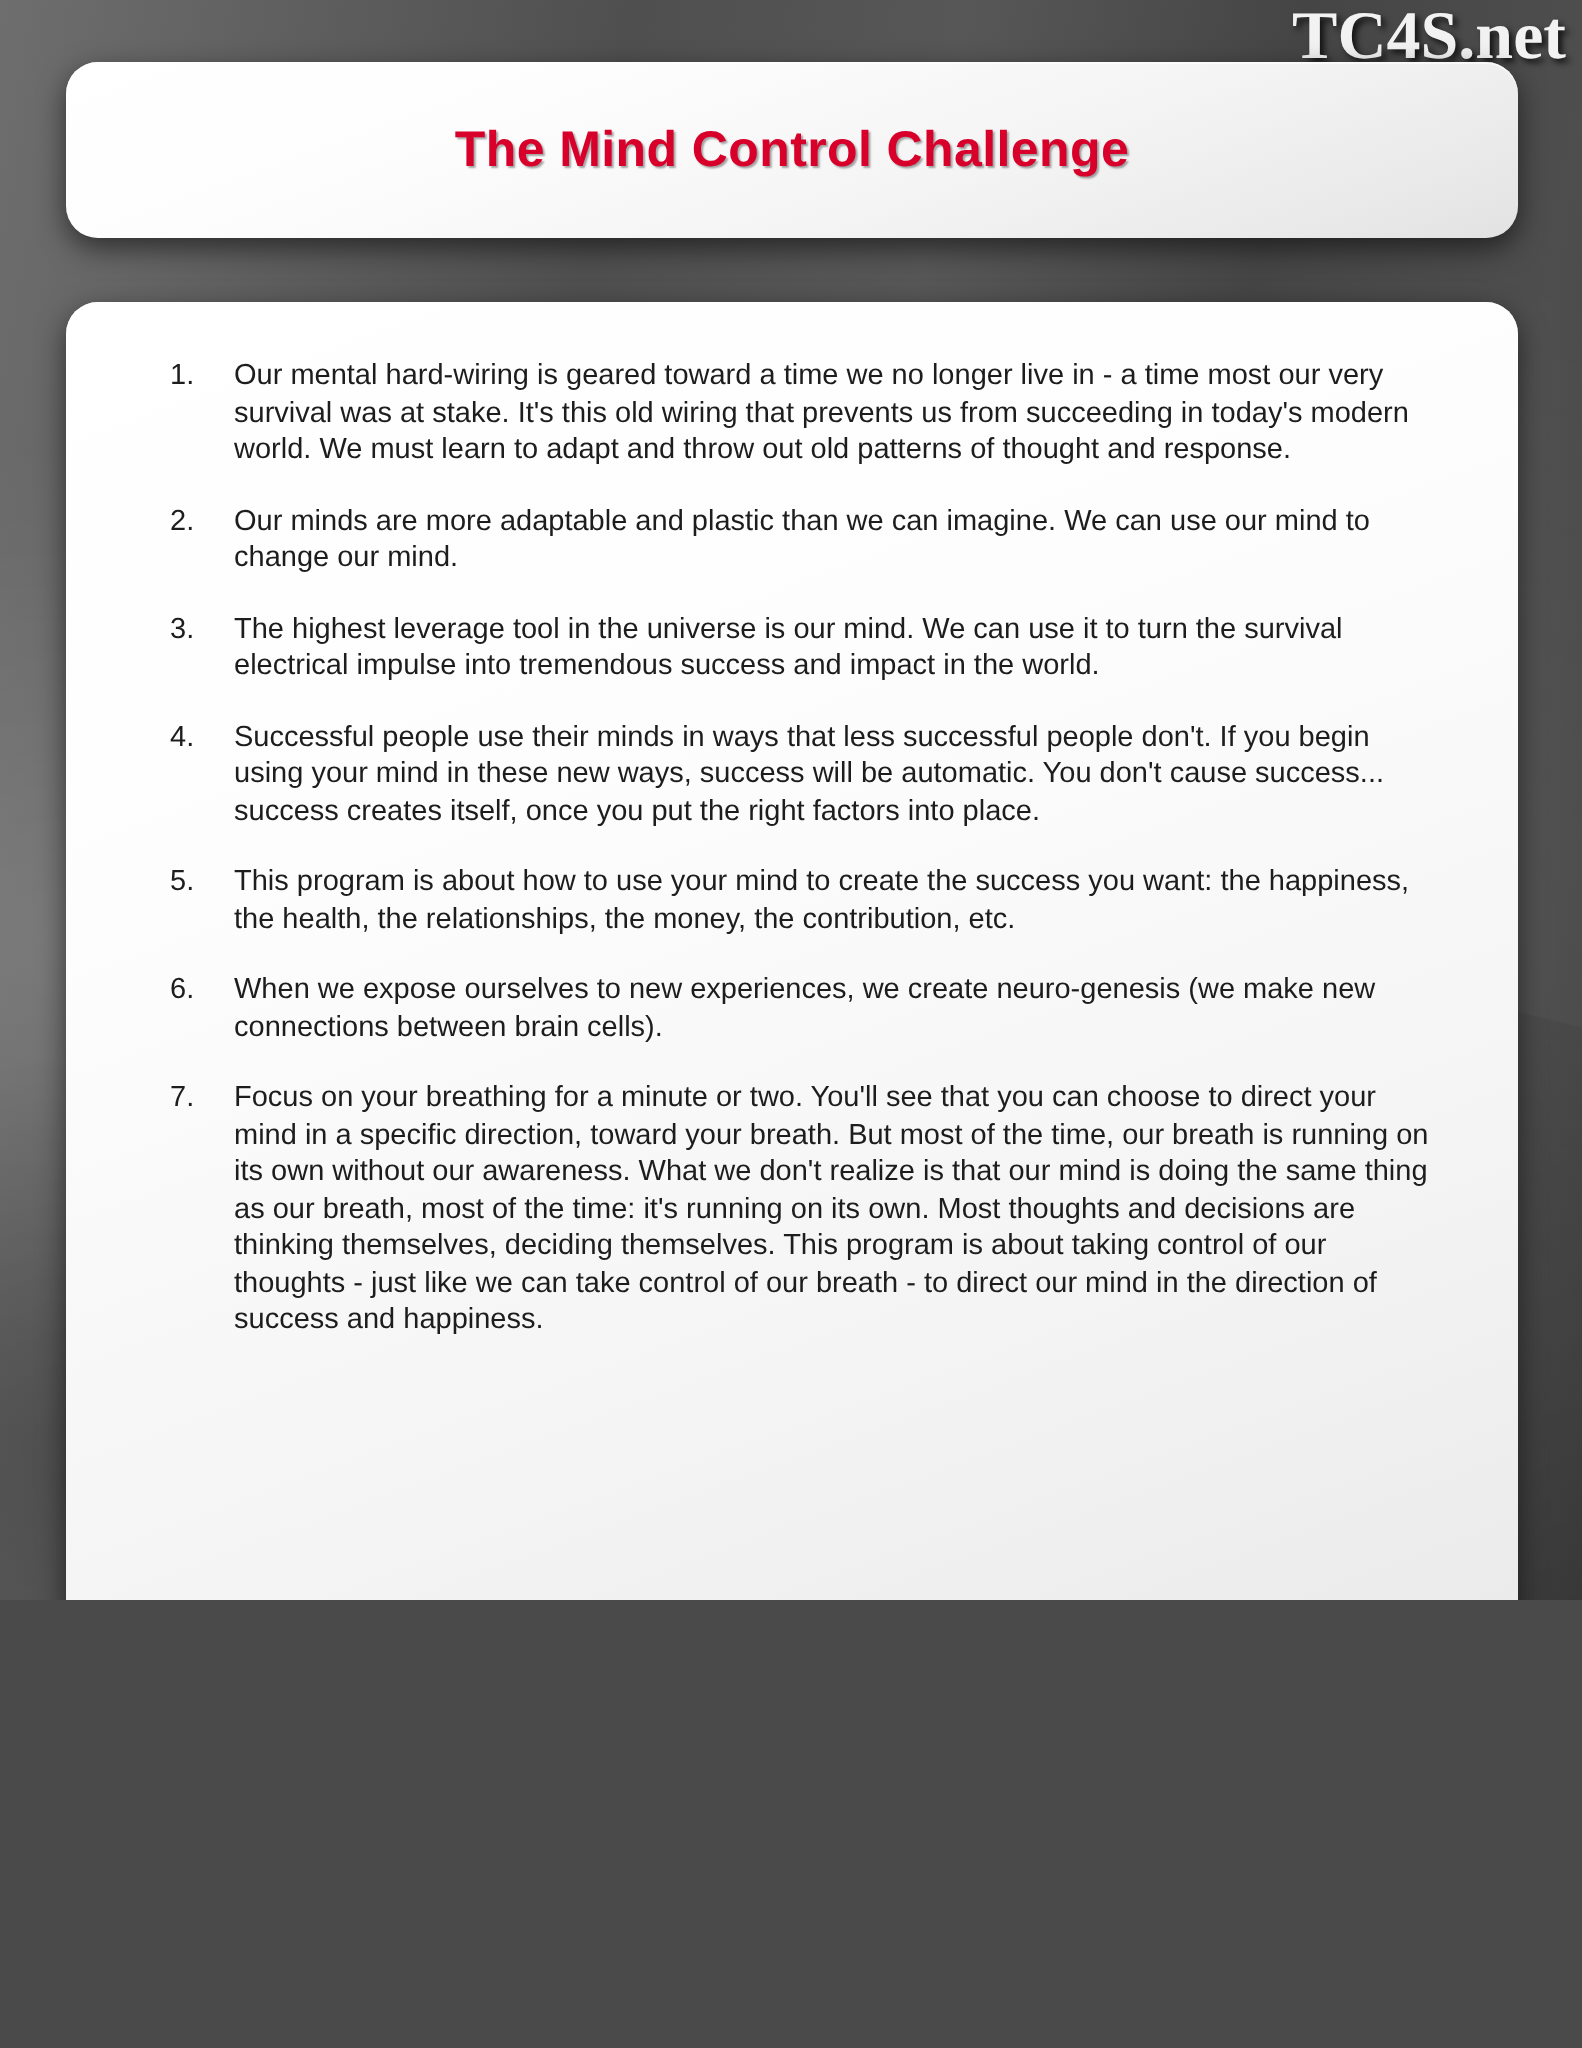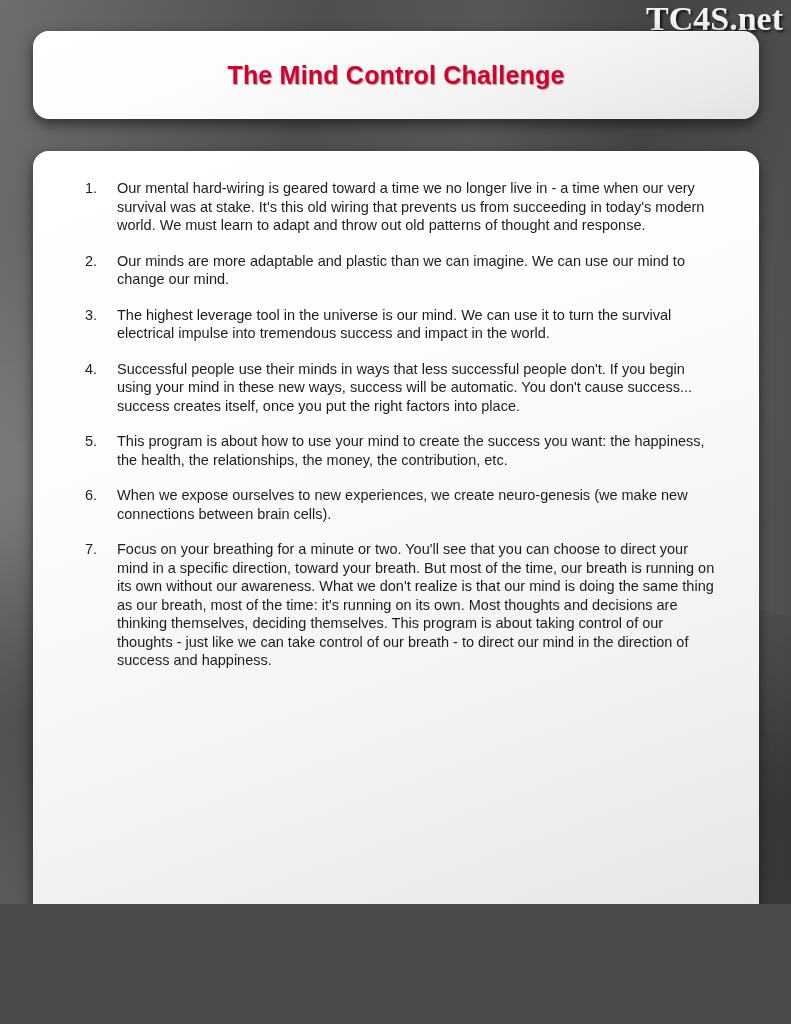--- a/index.html
+++ b/index.html
@@ -10,21 +10,21 @@
     width: 791px;
     height: 1024px;
     font-family: "Liberation Sans", sans-serif;
     background: #4a4a4a;
     overflow: hidden;
   }
 
   #page {
     position: relative;
     width: 791px;
-    height: 904px;
+    height: 800px;
     background:
       radial-gradient(ellipse 420px 300px at 80px 470px, rgba(255,255,255,0.055), rgba(255,255,255,0) 70%),
       radial-gradient(ellipse 300px 220px at 720px 660px, rgba(255,255,255,0.05), rgba(255,255,255,0) 70%),
       linear-gradient(100deg, #6e6e6e 0%, #5d5d5d 18%, #4f4f4f 34%, #575757 52%, #454545 70%, #4e4e4e 86%, #3c3c3c 100%);
     overflow: hidden;
   }
 
   
   .bg-swoosh {
     position: absolute;
@@ -240,21 +240,21 @@
   <div class="panel" id="title-panel">
     <div id="doc-title">The Mind Control Challenge</div>
   </div>
 
   <div class="panel" id="content-panel">
 
     <div id="list">
 
       <div class="item">
         <div class="item-num">1.</div>
-        <div class="item-text">Our mental hard-wiring is geared toward a time we no longer live in - a time when our very survival was at stake. It's this old wiring that prevents us from succeeding in today's modern world. We must learn to adapt and throw out old patterns of thought and response.</div>
+        <div class="item-text">Our mental hard-wiring is geared toward a time we no longer live in - a time most our very survival was at stake. It's this old wiring that prevents us from succeeding in today's modern world. We must learn to adapt and throw out old patterns of thought and response.</div>
       </div>
 
       <div class="item">
         <div class="item-num">2.</div>
         <div class="item-text">Our minds are more adaptable and plastic than we can imagine. We can use our mind to change our mind.</div>
       </div>
 
       <div class="item">
         <div class="item-num">3.</div>
         <div class="item-text">The highest leverage tool in the universe is our mind. We can use it to turn the survival electrical impulse into tremendous success and impact in the world.</div>

